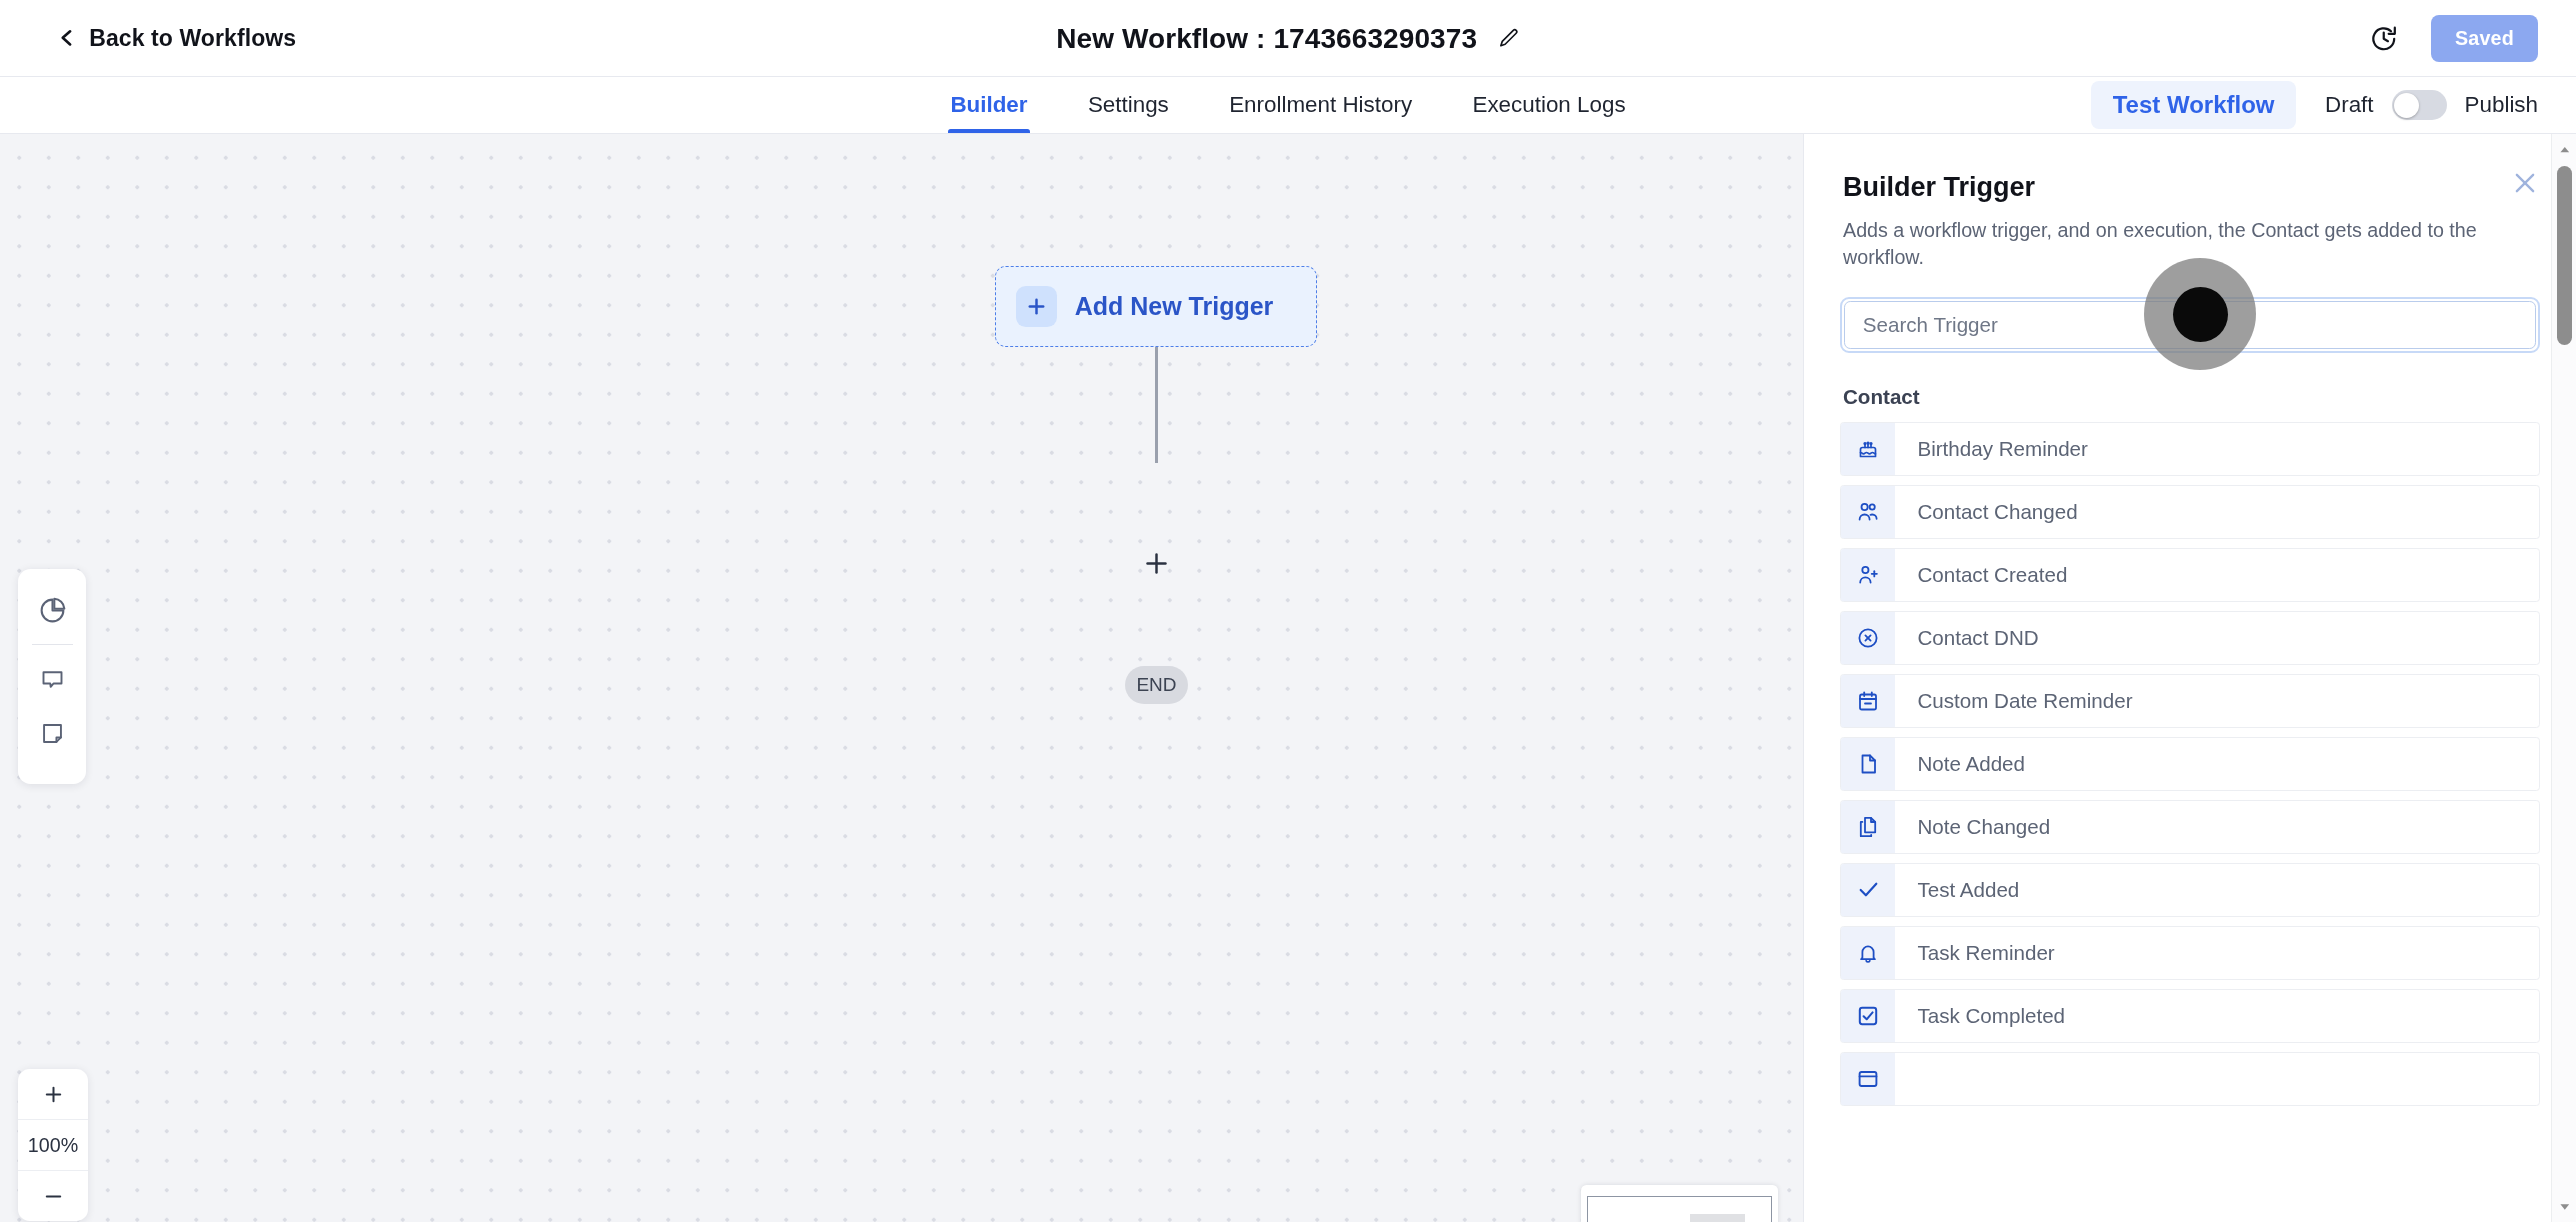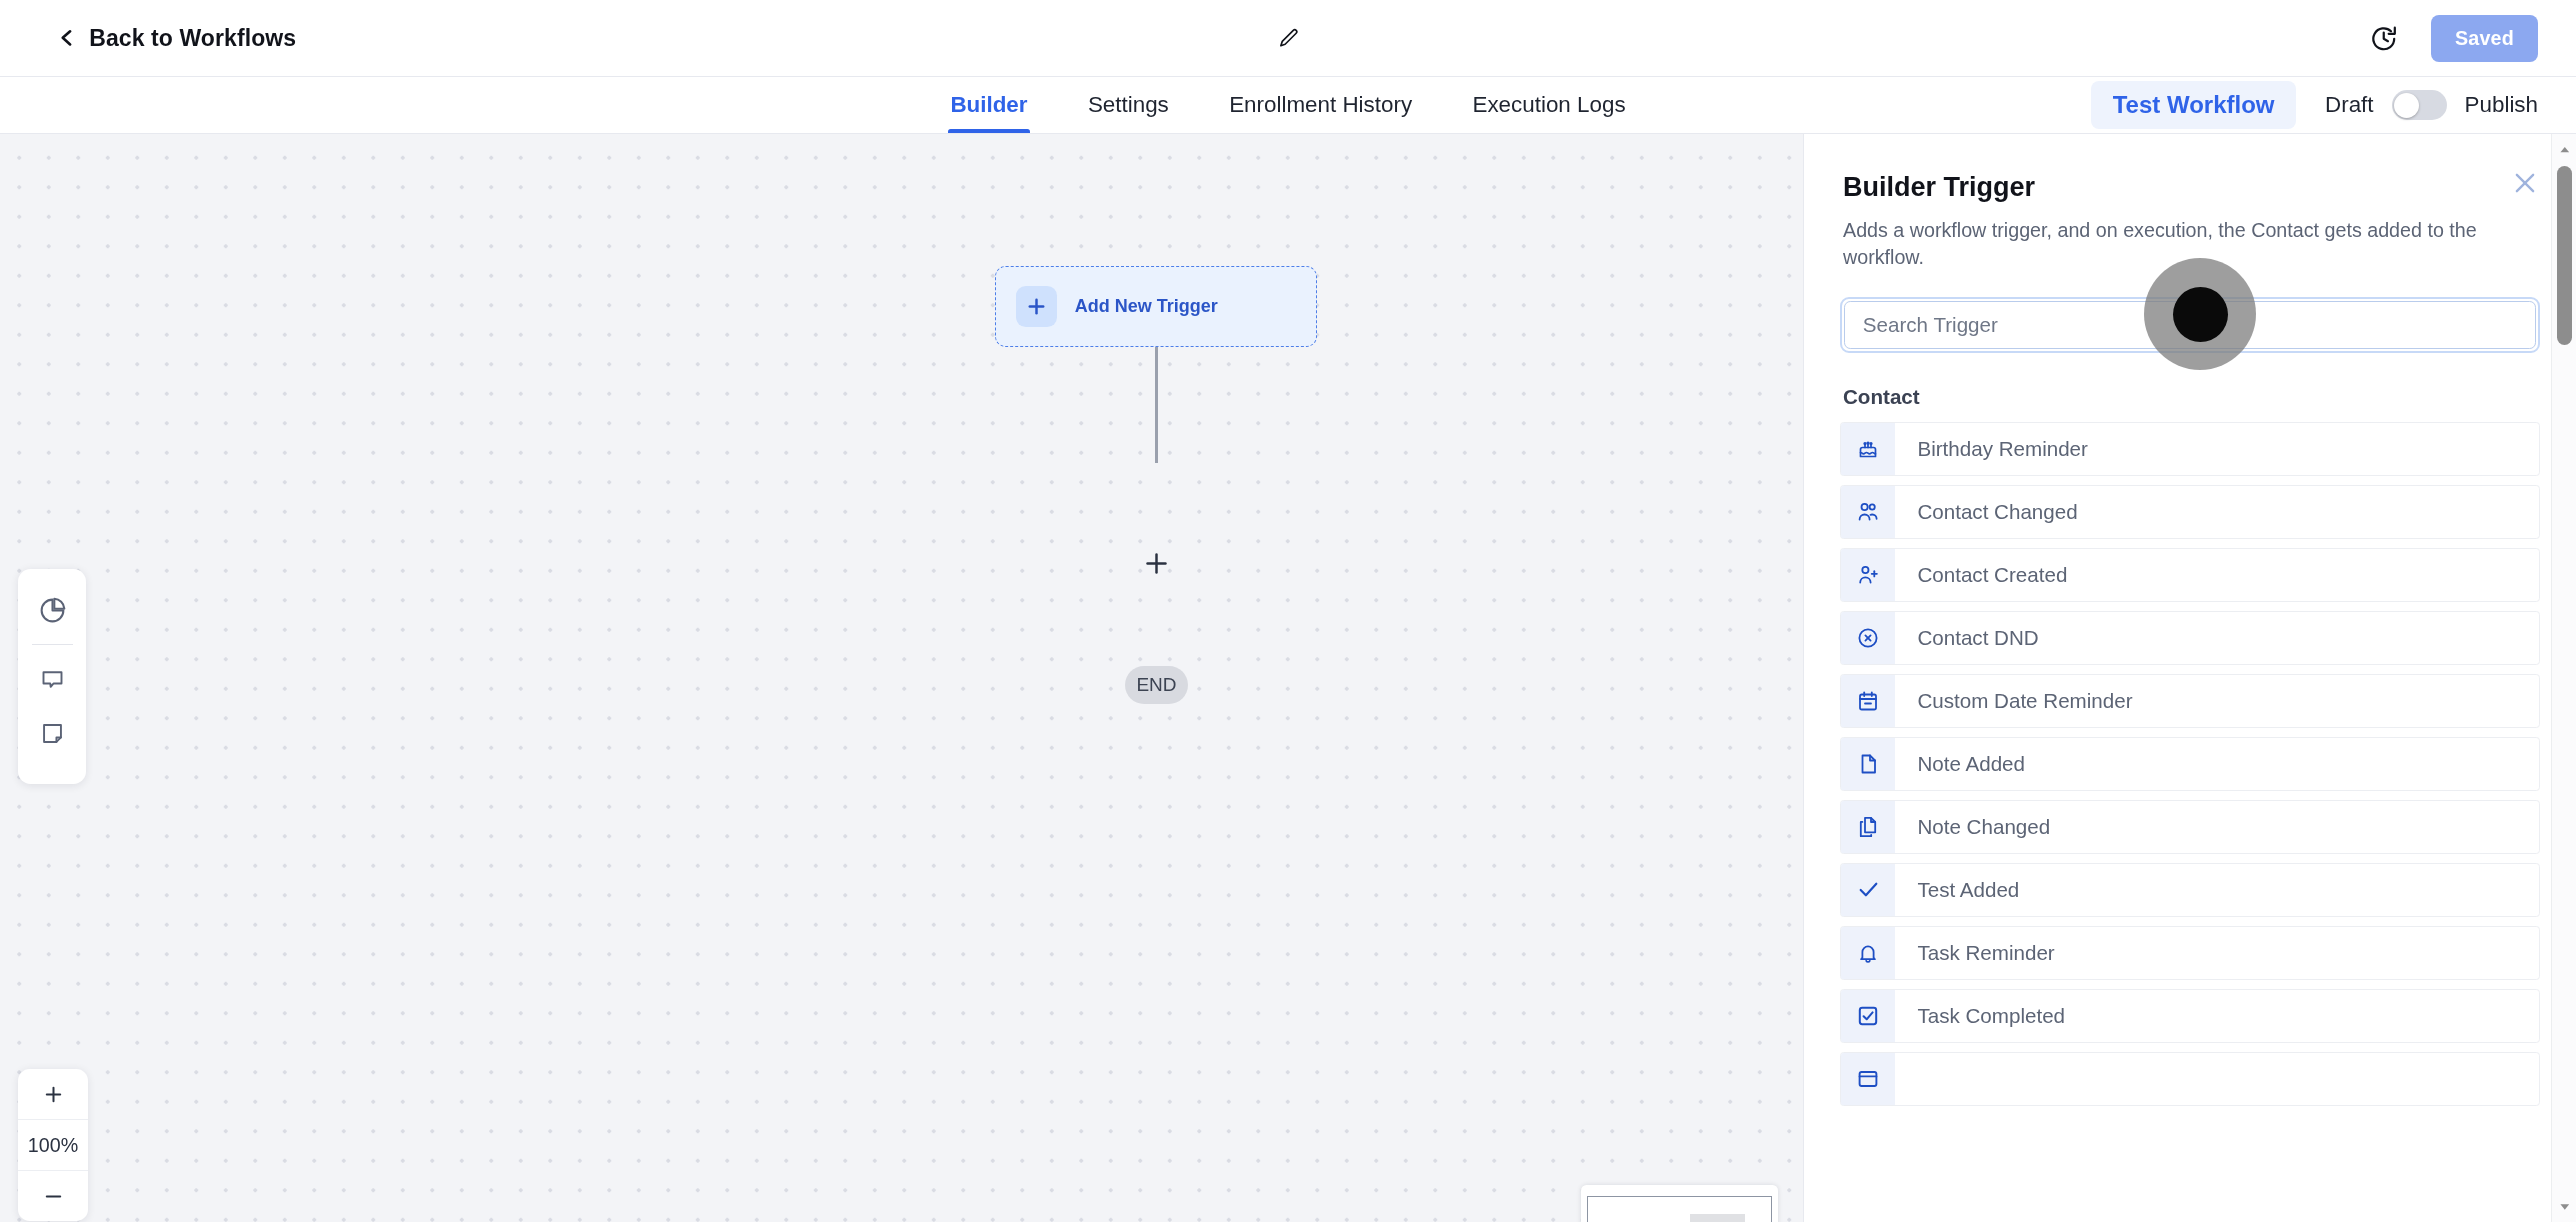--- a/index.html
+++ b/index.html
@@ -93,21 +93,21 @@
   .trigger-node{
     position:absolute; left:995px; top:132px; width:322px; height:81px;
     background:#eaf2fe; border:1.8px dashed #4d7ee8; border-radius:10.7px;
     display:flex; align-items:center; padding-left:19.7px; gap:18px;
     cursor:pointer;
   }
   .trigger-node .plusbox{
     width:41px; height:41px; border-radius:9.8px; background:#cfe1fd;
     display:flex; align-items:center; justify-content:center;
   }
-  .trigger-node .t-label{ font-size:18px; font-weight:700; color:#2b55c7; }
+  .trigger-node .t-label{ font-size:25px; font-weight:700; color:#2b55c7; }
 
   .connector{
     position:absolute; left:1155px; top:213px; width:2.7px; height:116px;
     background:#9aa0ad;
   }
   .conn-plus{
     position:absolute; left:1138px; top:429px; width:36px; height:36px;
     transform:translate(0,-18px);
     display:flex; align-items:center; justify-content:center; cursor:pointer;
   }
@@ -230,20 +230,21 @@
   <div class="back-link">
     <span class="chev">
       <svg viewBox="0 0 24 24" width="19.7" height="19.7" fill="none" stroke="#11131a" stroke-width="3.2" stroke-linecap="round" stroke-linejoin="round">
           <polyline points="16 4 7 12 16 20"></polyline>
         </svg>
     </span>
     <span class="lbl">Back to Workflows</span>
   </div>
 
   <div class="wf-title-wrap">
+    <span class="wf-title">New Workflow : 1743663290373</span>
     <span class="pencil">
       <svg viewBox="0 0 24 24" width="23" height="23" fill="none" stroke="#11131a" stroke-width="1.7" stroke-linecap="round" stroke-linejoin="round">
           <path d="M17 3.5a2.1 2.1 0 0 1 3 3L8.5 18 4 19.5 5.5 15 17 3.5z"></path>
         </svg>
     </span>
   </div>
 
   <div class="topbar-right">
     <span class="hist-icon">
       <svg viewBox="0 0 24 24" width="29.5" height="29.5" fill="none" stroke="#11131a" stroke-width="1.8" stroke-linecap="round" stroke-linejoin="round">

